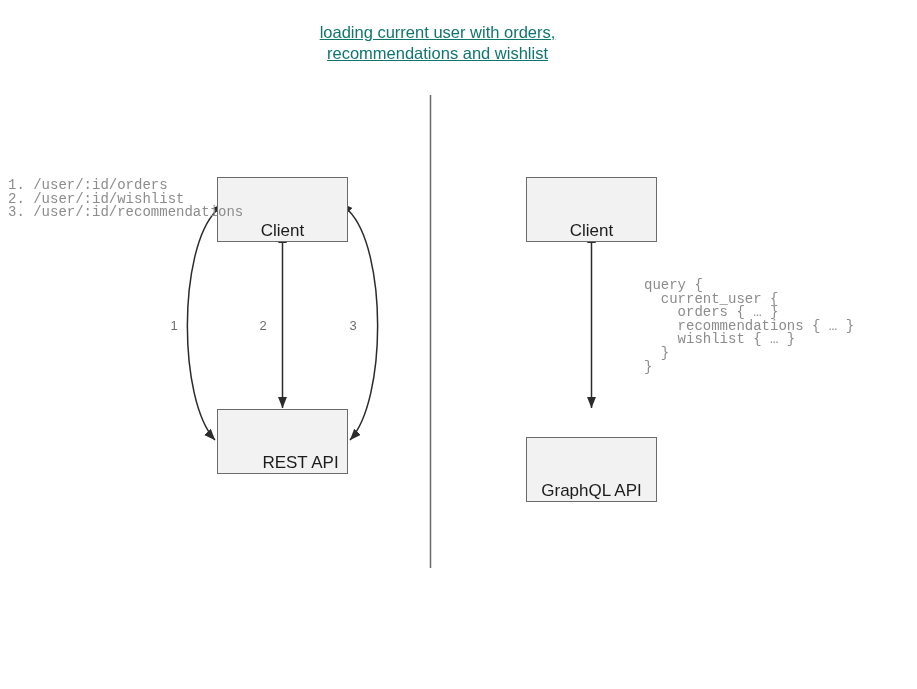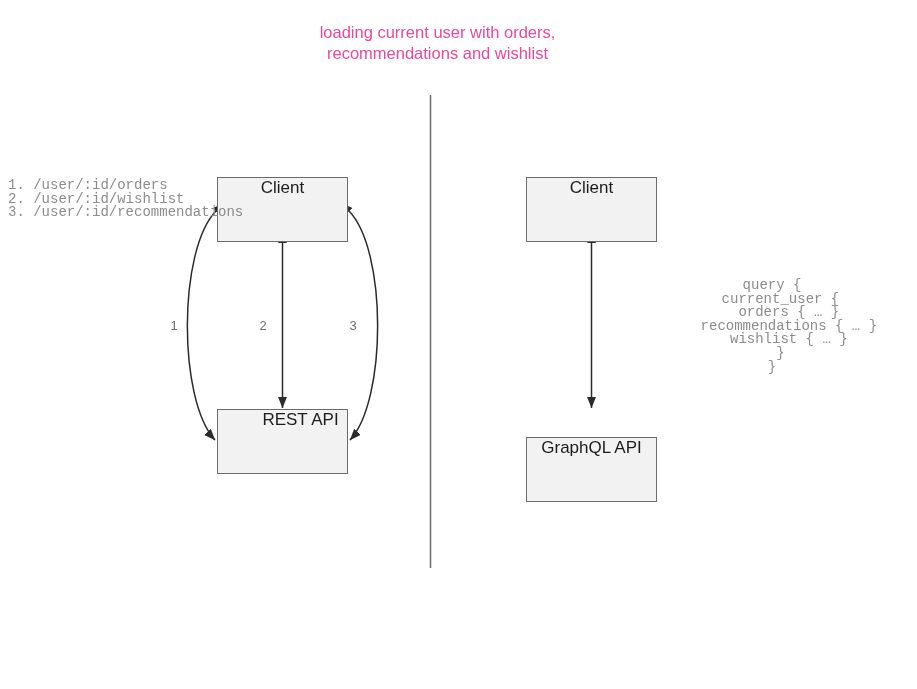--- a/index.html
+++ b/index.html
@@ -18,42 +18,43 @@
 
   
   #diagram-title {
     position: absolute;
     left: 0;
     top: 22px;
     width: 875px;
     text-align: center;
     font-size: 16.5px;
     line-height: 21px;
-    color: #ec4899;
+    color: #0f766e;
     white-space: pre-line;
+    text-decoration: underline;
   }
 
   
   #connector-layer {
     position: absolute;
     left: 0;
     top: 0;
     width: 917px;
     height: 689px;
     pointer-events: none;
   }
 
   
   .node-box {
     position: absolute;
     box-sizing: border-box;
     background: #f2f2f2;
     border: 1.6px solid #6b6b6b;
     display: flex;
-    align-items: flex-start;
+    align-items: flex-end;
     justify-content: center;
     font-size: 17px;
     color: #1c1c1c;
   }
 
   #node-client-rest   { left: 217px; top: 177px; width: 131px; height: 65px; }
   #node-rest-api      { left: 217px; top: 409px; width: 131px; height: 65px; padding-left: 36px; }
   #node-client-gql    { left: 526px; top: 177px; width: 131px; height: 65px; }
   #node-graphql-api   { left: 526px; top: 409px; width: 131px; height: 65px; margin-top: 28px; }
 
@@ -72,21 +73,21 @@
   
   .code-block {
     position: absolute;
     font-family: "Liberation Mono", "DejaVu Sans Mono", monospace;
     font-size: 14px;
     line-height: 13.6px;
     color: #8c8c8c;
     white-space: pre;
   }
   #rest-endpoint-list { left: 8px; top: 179px; }
-  #graphql-query      { left: 667px; top: 279px; text-align: center; }
+  #graphql-query      { left: 644px; top: 279px; }
 </style>
 </head>
 <body>
 
 <div id="diagram-title">loading current user with orders,
 recommendations and wishlist</div>
 
 <svg id="connector-layer" viewBox="0 0 917 689" width="917" height="689">
   <defs>
     <marker id="arrow-end" markerWidth="9" markerHeight="9" refX="7.4" refY="3" orient="auto" markerUnits="strokeWidth">

